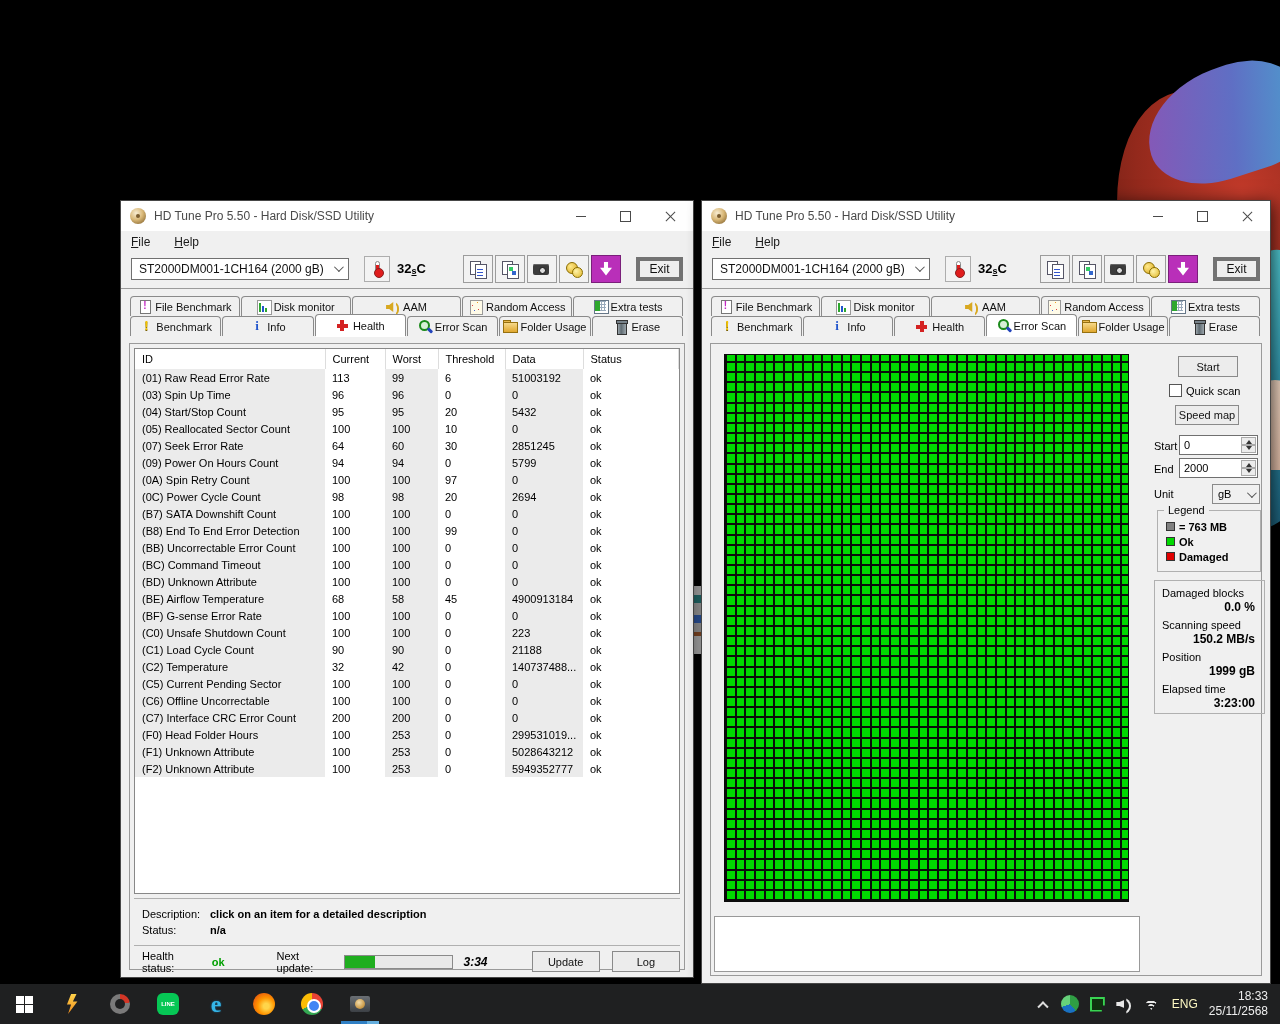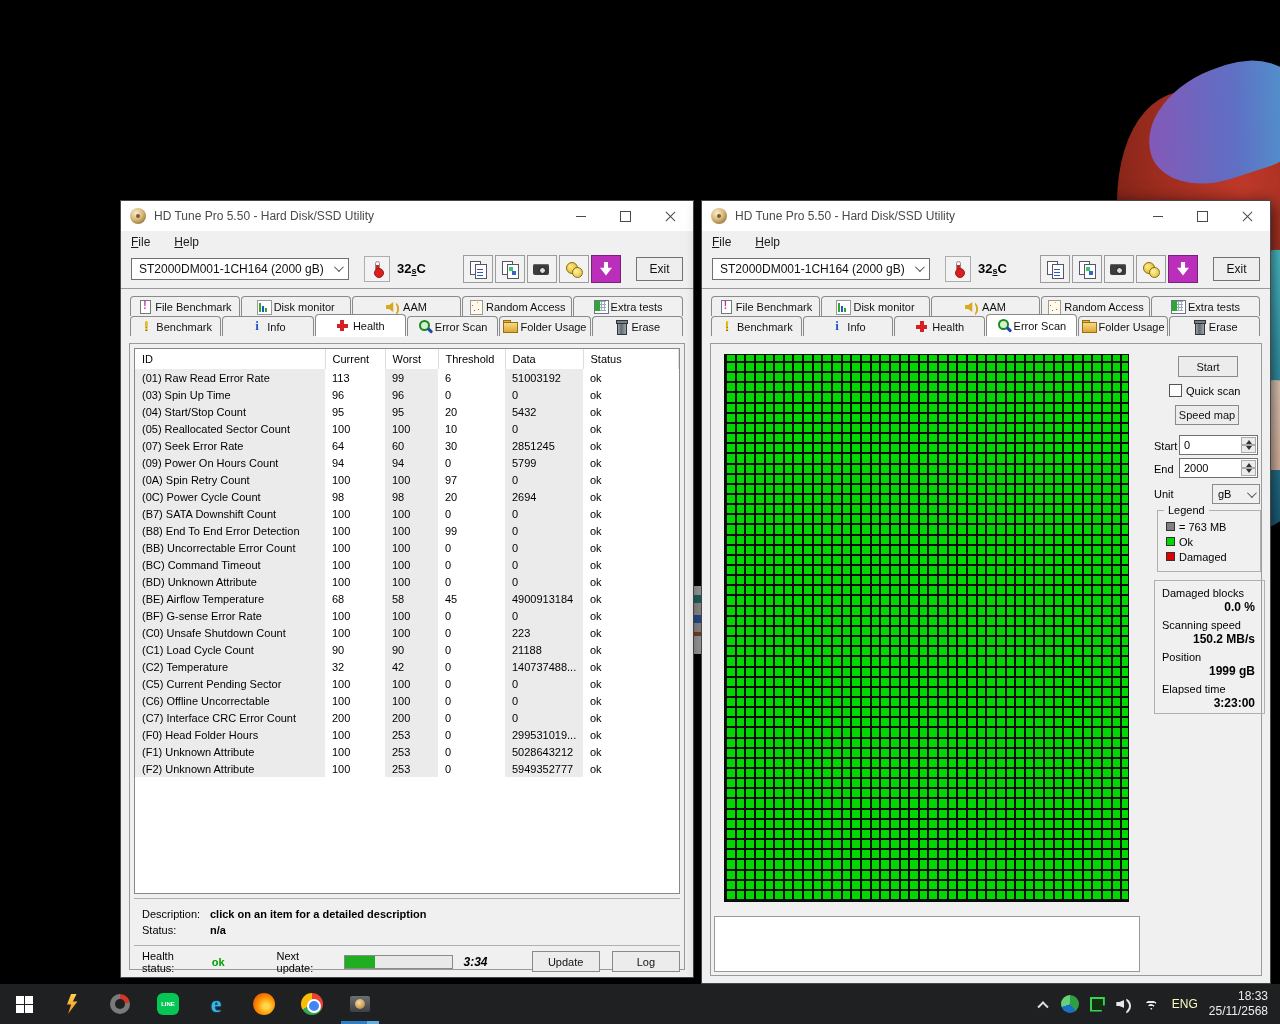--- a/index.html
+++ b/index.html
@@ -51,21 +51,21 @@
   .temp-box { width:26px; height:26px; border:1px solid #adadad; background:#f3f3f3; margin-left:15px; display:flex; align-items:center; justify-content:center; flex:none; }
   .thermo { width:5px; height:15px; border:1px solid #8a8a8a; border-radius:3px; background:linear-gradient(#fff 0 25%, #e01d1d 25%); position:relative; }
   .thermo::after { content:""; position:absolute; left:-2px; bottom:-3px; width:8px; height:8px; border-radius:50%; background:#e01d1d; border:1px solid #8a2020; }
   .temp-text { font-size:13px; font-weight:bold; color:#000; margin-left:7px; }
   .temp-sub { font-size:9px; text-decoration:underline; vertical-align:-1px; }
 
   .tbtn { width:30px; height:28px; border:1px solid #9c9c9c; background:#f2f2f2; margin-left:2px; display:flex; align-items:center; justify-content:center; flex:none; }
   .tbtn.first { margin-left:auto; }
   .dl-btn { background:#b92fb9; border-color:#7a1f7a; }
   .dl-arrow { width:12px; height:14px; background:#fff; clip-path:polygon(33% 0,67% 0,67% 45%,100% 45%,50% 100%,0 45%,33% 45%); }
-  .exit-btn { width:47px; height:24px; margin-left:15px; background:#eee; border:1px solid #737373; font-size:12px; display:flex; align-items:center; justify-content:center; flex:none; color:#111; }
+  .exit-btn { width:47px; height:24px; margin-left:15px; background:#eee; border:4px solid #737373; font-size:12px; display:flex; align-items:center; justify-content:center; flex:none; color:#111; }
 
   .tbi { width:18px; height:18px; position:relative; }
   .tbi-copy::before, .tbi-copy-image::before { content:""; position:absolute; left:1px; top:1px; width:9px; height:12px; background:#fff; border:1px solid #556; }
   .tbi-copy::after { content:""; position:absolute; left:6px; top:4px; width:10px; height:13px; background:#fff; border:1px solid #556;
     background-image:repeating-linear-gradient(0deg,#35c 0 1px,transparent 1px 3px); background-size:6px 9px; background-position:1px 2px; background-repeat:no-repeat; }
   .tbi-copy-image::after { content:""; position:absolute; left:6px; top:4px; width:10px; height:13px; background:#fff; border:1px solid #556;
     background-image:linear-gradient(#3c6,#3c6),linear-gradient(#36c,#36c); background-size:4px 4px,4px 4px; background-position:1px 2px,4px 6px; background-repeat:no-repeat; }
   .tbi-camera::before { content:""; position:absolute; left:0; top:4px; width:16px; height:11px; background:#3c3c3c; border-radius:2px; box-shadow:inset 0 1px 0 #666; }
   .tbi-camera::after { content:""; position:absolute; left:6px; top:7px; width:5px; height:5px; border-radius:50%; background:#ddd; border:1px solid #111; }
   .tbi-donate::before { content:""; position:absolute; left:1px; top:2px; width:10px; height:10px; border-radius:50%;
@@ -150,21 +150,21 @@
   .fld-label { position:absolute; font-size:11px; }
   .spinfield { position:absolute; width:79px; height:20px; background:#fff; border:1px solid #707070; font-size:11px; padding:3px 18px 0 4px; }
   .spinner { position:absolute; right:1px; top:1px; bottom:1px; width:15px; display:flex; flex-direction:column; }
   .spinner span { flex:1; background:#ececec; border:1px solid #aaa; position:relative; }
   .spinner span::after { content:""; position:absolute; left:4px; border-left:3px solid transparent; border-right:3px solid transparent; }
   .sp-up::after { top:2px; border-bottom:4px solid #333; }
   .sp-dn::after { bottom:2px; border-top:4px solid #333; }
   .unit-dd { position:absolute; left:501px; top:140px; width:48px; height:20px; background:#f0f0f0; border:1px solid #8a8a8a; display:flex; align-items:center; justify-content:space-between; padding:0 5px; font-size:11px; }
   .legend-box { position:absolute; left:446px; top:166px; width:104px; height:62px; border:1px solid #b0b0b0; padding:8px 0 0 8px; }
   .legend-title { position:absolute; top:-7px; left:6px; background:#f0f0f0; padding:0 4px; font-size:11px; }
-  .legend-row { display:flex; align-items:center; gap:4px; font-size:11px; height:15px; }
+  .legend-row { display:flex; align-items:center; gap:4px; font-size:11px; height:15px;font-weight:bold; }
   .swatch { width:9px; height:9px; border:1px solid #333; flex:none; }
   .stats-box { position:absolute; left:443px; top:236px; width:111px; height:134px; border:1px solid #b0b0b0; padding:6px 7px 0 7px; }
   .stat-label { font-size:11px; color:#000; }
   .stat-value { font-size:12px; font-weight:bold; text-align:right; padding:1px 2px 5px 0; }
 
   
   .taskbar { position:absolute; left:0; bottom:0; width:1280px; height:40px; background:#1f2021; z-index:50; display:flex; align-items:center; }
   .tb-item { width:48px; height:40px; display:flex; align-items:center; justify-content:center; position:relative; flex:none; }
   .win-logo { width:17px; height:17px;
     background-image:linear-gradient(#fff,#fff),linear-gradient(#fff,#fff),linear-gradient(#fff,#fff),linear-gradient(#fff,#fff);

